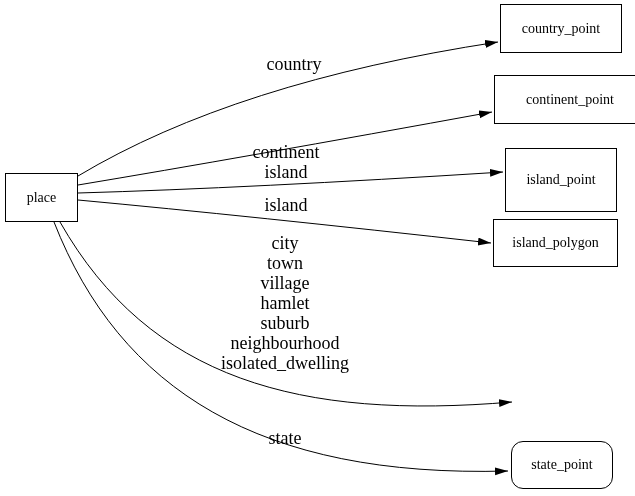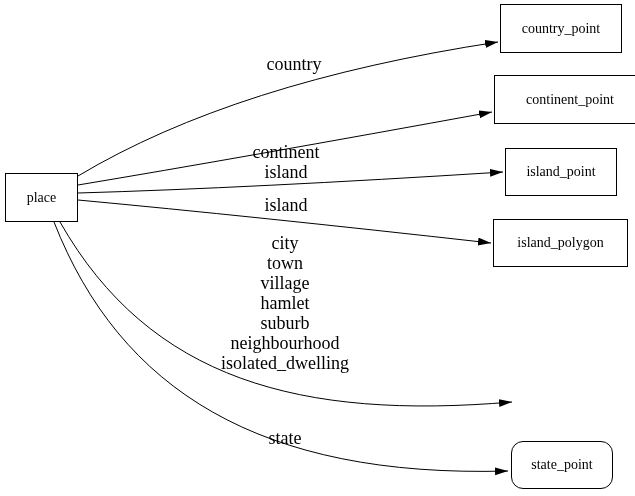--- a/index.html
+++ b/index.html
@@ -40,22 +40,22 @@
     transform: translate(-50%, -50%);
     font-size: 18px;
     line-height: 20px;
     text-align: center;
     white-space: pre-line;
     background: transparent;
   }
   .node-place          { left: 5px;   top: 173px; width: 73px;  height: 49px; }
   .node-country-point  { left: 500px; top: 4px;   width: 122px; height: 49px; }
   .node-continent-point{ left: 494px; top: 75px;  width: 152px; height: 49px; }
-  .node-island-point   { left: 505px; top: 148px; width: 112px; height: 48px; }
-  .node-island-polygon { left: 493px; top: 219px; width: 135px; height: 48px; }
+  .node-island-point   { left: 505px; top: 148px; width: 112px; height: 64px; }
+  .node-island-polygon { left: 493px; top: 219px; width: 125px; height: 48px; }
   .node-city-point     { left: 514px; top: 371px; width: 96px;  height: 47px; }
   .node-state-point    { left: 511px; top: 441px; width: 102px; height: 48px; border-radius: 12px; }
 
   .label-country   { left: 294px; top: 64px;  }
   .label-continent { left: 286px; top: 128px; margin-top: 24px; }
   .label-island-1  { left: 286px; top: 172px; }
   .label-island-2  { left: 286px; top: 205px; }
   .label-city      { left: 285px; top: 303px; }
   .label-state     { left: 285px; top: 421px; margin-top: 17px; }
 

